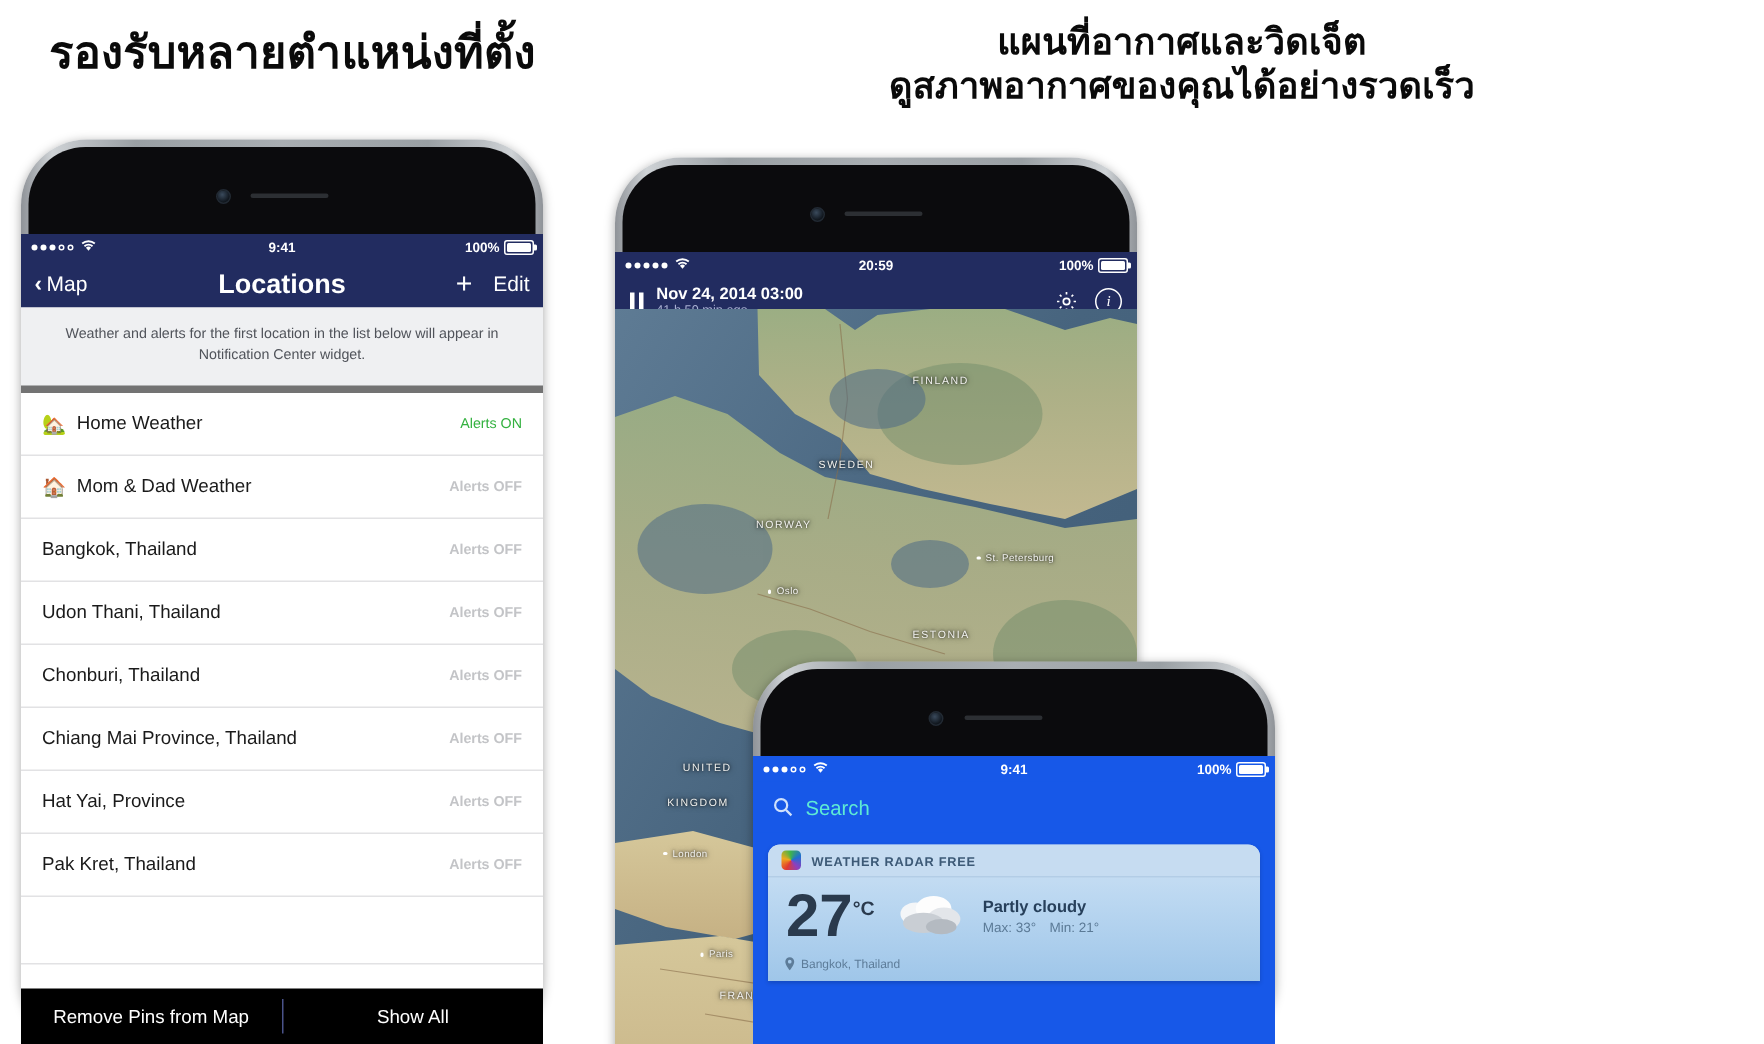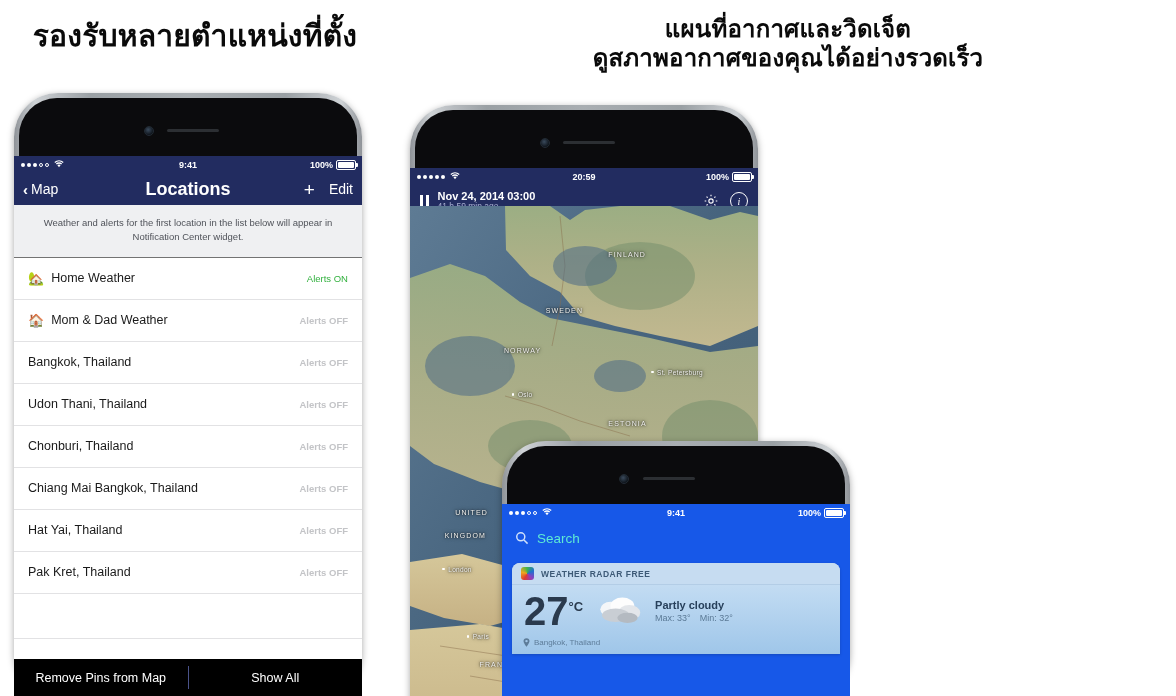--- a/index.html
+++ b/index.html
@@ -78,21 +78,21 @@
   .navbar-1{background:#222c60;color:#fff;}
   .nav-row{height:32px;display:flex;align-items:center;position:relative;padding:0 9px;}
   .nav-back{display:flex;align-items:center;gap:3px;font-size:14px;color:#fff;}
   .chev{font-size:15px;font-weight:bold;line-height:1;}
   .nav-title{position:absolute;left:0;right:0;text-align:center;font-size:18px;font-weight:bold;pointer-events:none;}
   .nav-right{margin-left:auto;display:flex;align-items:center;gap:14px;z-index:2;}
   .plus{font-size:19px;font-weight:300;line-height:1;}
   .edit{font-size:14px;}
   .note{
     background:#eff0f2;color:#50535a;font-size:9.5px;text-align:center;
-    padding:11px 14px 12px;line-height:1.5;border-bottom:1px solid #737373;
+    padding:11px 14px 12px;line-height:1.5;border-bottom:5px solid #737373;
   }
   .loclist{background:#fff;}
   .locrow{
     height:41px;display:flex;align-items:center;padding:0 14px;
     border-bottom:1px solid #e2e2e4;position:relative;
   }
   .locrow .ic{font-size:13px;margin-right:7px;line-height:1;}
   .locname{font-size:12.5px;color:#1a1a1a;}
   .alerts{margin-left:auto;font-size:9.5px;}
   .alerts.on{color:#33b13f;}
@@ -389,25 +389,25 @@
           </div>
           <div class="locrow">
             <span class="locname">Udon Thani, Thailand</span>
             <span class="alerts off">Alerts OFF</span>
           </div>
           <div class="locrow">
             <span class="locname">Chonburi, Thailand</span>
             <span class="alerts off">Alerts OFF</span>
           </div>
           <div class="locrow">
-            <span class="locname">Chiang Mai Bangkok, Thailand</span>
-            <span class="alerts off">Alerts OFF</span>
-          </div>
-          <div class="locrow">
-            <span class="locname">Hat Yai, Thailand</span>
+            <span class="locname">Chiang Mai Province, Thailand</span>
+            <span class="alerts off">Alerts OFF</span>
+          </div>
+          <div class="locrow">
+            <span class="locname">Hat Yai, Province</span>
             <span class="alerts off">Alerts OFF</span>
           </div>
           <div class="locrow">
             <span class="locname">Pak Kret, Thailand</span>
             <span class="alerts off">Alerts OFF</span>
           </div>
         </div>
       <div class="listfill"></div>
 
       <div class="toolbar-1">
@@ -474,21 +474,21 @@
               <ellipse cx="20" cy="18" rx="12" ry="9" fill="#f4f6f8"></ellipse>
               <ellipse cx="34" cy="14" rx="14" ry="10" fill="#fdfdfd"></ellipse>
               <ellipse cx="42" cy="22" rx="13" ry="9" fill="#e3e6ea"></ellipse>
               <ellipse cx="26" cy="25" rx="16" ry="8" fill="#c9ced4"></ellipse>
               <ellipse cx="40" cy="28" rx="12" ry="6" fill="#b4bac1"></ellipse>
             </svg>
           </span>
           <div class="cond">
             <div class="c1">Partly cloudy</div>
             <div class="c2">
-              <b>Max: 33°</b><b>Min: 32°</b>
+              <b>Max: 33°</b><b>Min: 21°</b>
             </div>
           </div>
         </div>
         <div class="wfoot">
           <span class="pinic">
             <svg width="7" height="9" viewBox="0 0 8 10">
                 <path d="M4 0a3.4 3.4 0 0 0-3.4 3.4C.6 6 4 10 4 10s3.4-4 3.4-6.6A3.4 3.4 0 0 0 4 0zm0 4.8a1.4 1.4 0 1 1 0-2.8 1.4 1.4 0 0 1 0 2.8z" fill="#5d7c99"></path>
               </svg>
           </span>
           <span>Bangkok, Thailand</span>

